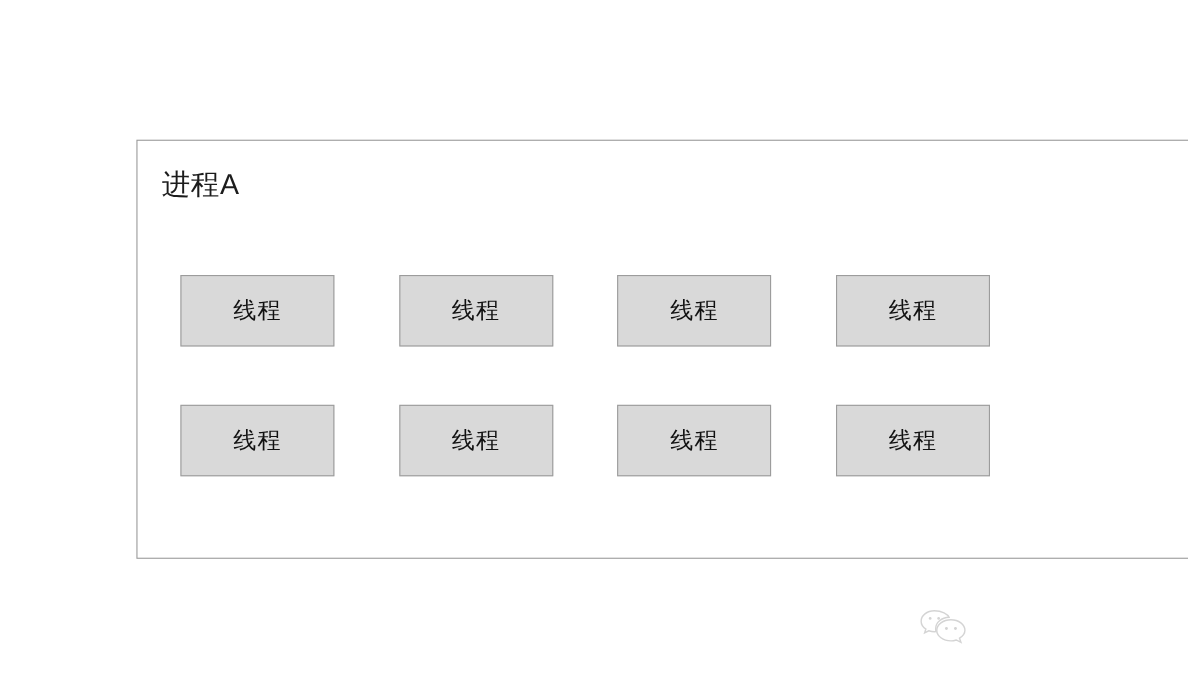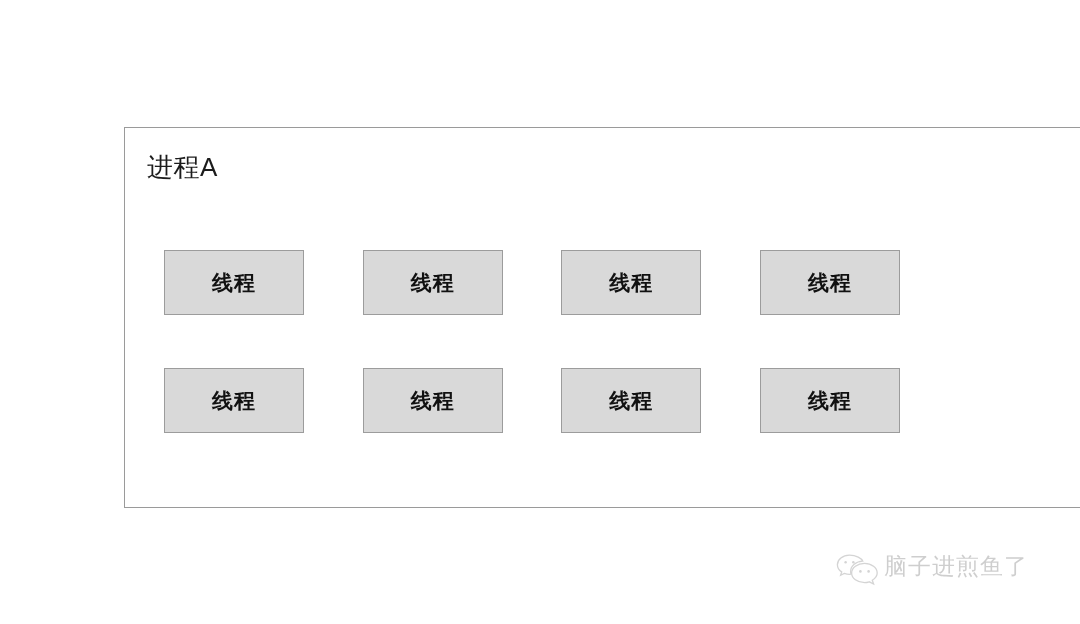--- a/index.html
+++ b/index.html
@@ -41,21 +41,20 @@
 
   
   .thread-row {
     position: absolute;
     left: 39px;
     width: 736px;
     height: 65px;
     display: flex;
     justify-content: space-between;
     align-items: center;
-    font-weight: bold;
   }
   #thread-row-1 { top: 122px; }
   #thread-row-2 { top: 240px; }
 
   .thread-box {
     width: 140px;
     height: 65px;
     box-sizing: border-box;
     background: #d9d9d9;
     border: 1.5px solid #9c9c9c;
@@ -160,15 +159,14 @@
       <path d="M13.5 2.2 C6.6 2.2 1.4 6.6 1.4 11.7 c0 2.9 1.7 5.5 4.3 7.2 l-1.1 3.4 3.7 -1.9 c1.9 0.6 3.4 0.9 5.2 0.9 0.5 0 1 0 1.5 -0.1 -0.3 -0.9 -0.4 -1.8 -0.4 -2.7 0 -5.6 5.4 -10.1 12.2 -10.3 C25.6 5.2 20.2 2.2 13.5 2.2 Z" fill="none" stroke="#9a9a9a" stroke-width="1.3"></path>
       <circle cx="9.6" cy="9.2" r="1.25" fill="#9a9a9a"></circle>
       <circle cx="17.3" cy="9.2" r="1.25" fill="#9a9a9a"></circle>
 
       <path d="M28.5 10.4 c-7.1 0 -12.9 4.3 -12.9 9.6 0 5.3 5.8 9.6 12.9 9.6 1.7 0 3.3 -0.3 4.8 -0.8 l4.3 2.2 -1.3 -3.8 c2.9 -1.8 4.9 -4.4 4.9 -7.2 0 -5.3 -5.6 -9.6 -12.7 -9.6 Z" fill="#ffffff" stroke="#9a9a9a" stroke-width="1.3"></path>
       <circle cx="24.4" cy="18.4" r="1.3" fill="#9a9a9a"></circle>
       <circle cx="32.6" cy="18.4" r="1.3" fill="#9a9a9a"></circle>
     </svg>
   </span>
 
-  <span id="watermark-name">脑子进煎鱼了</span>
 
 </div>
 
 </body></html>

